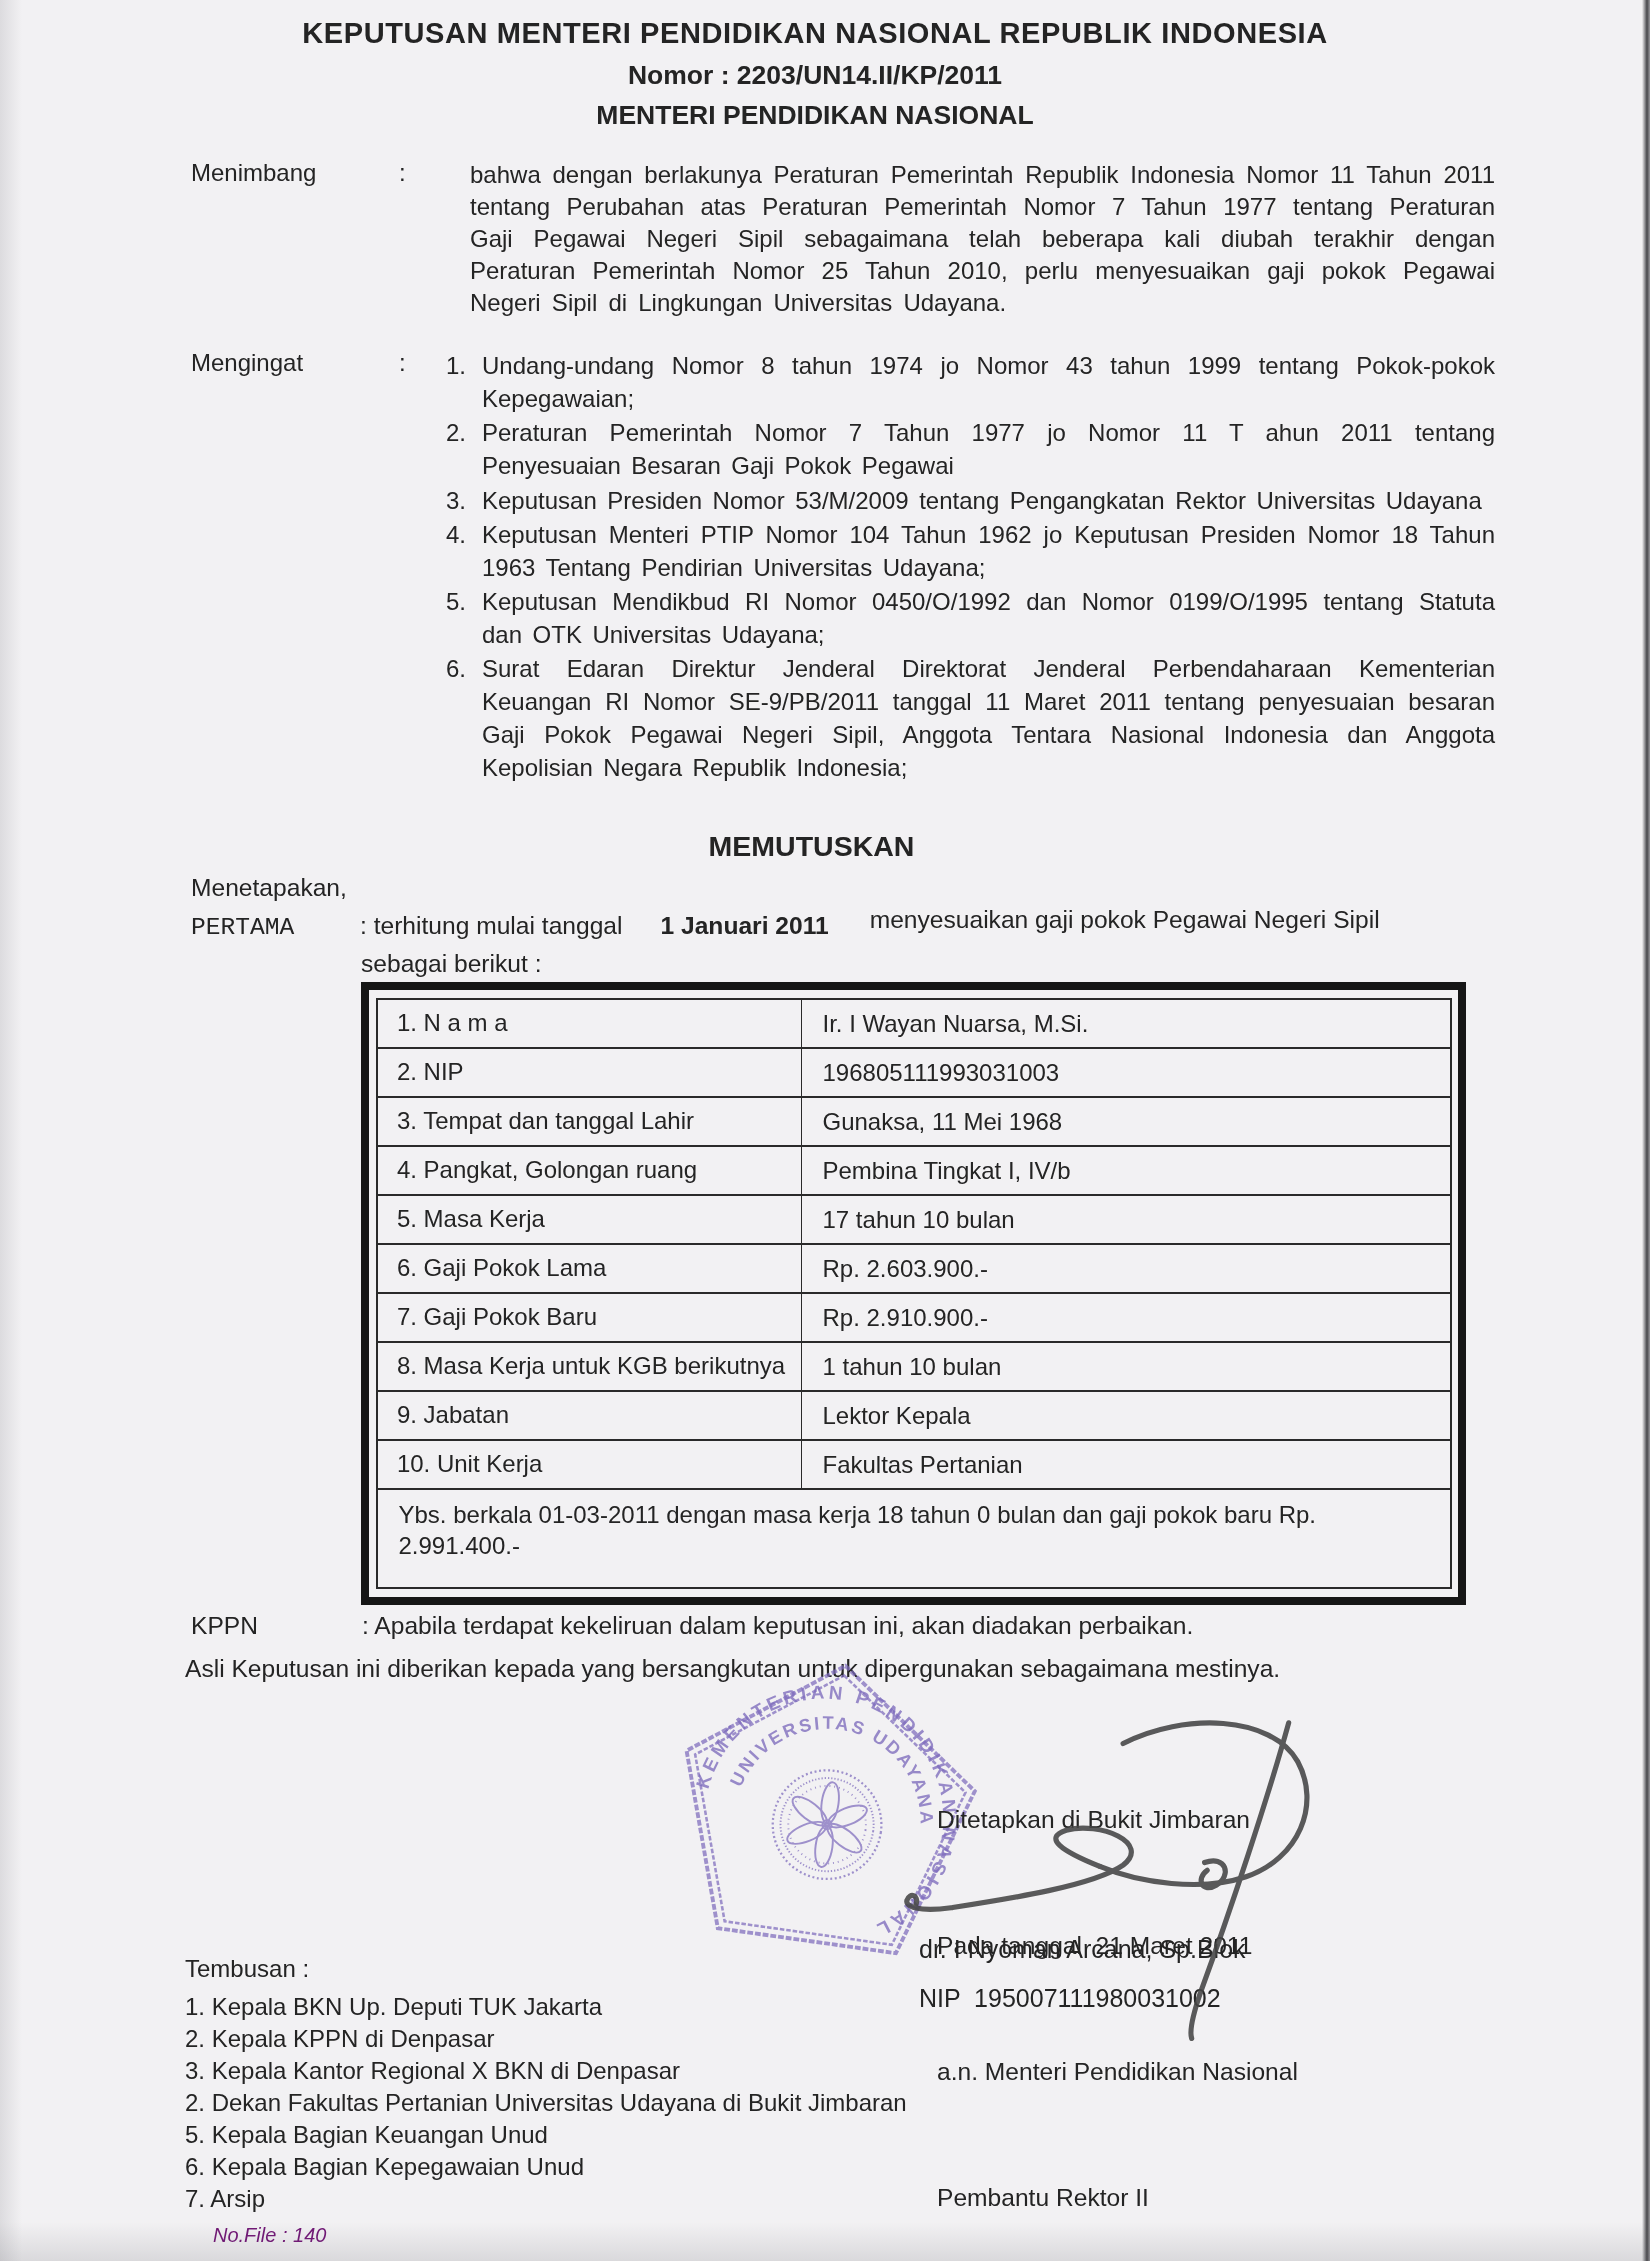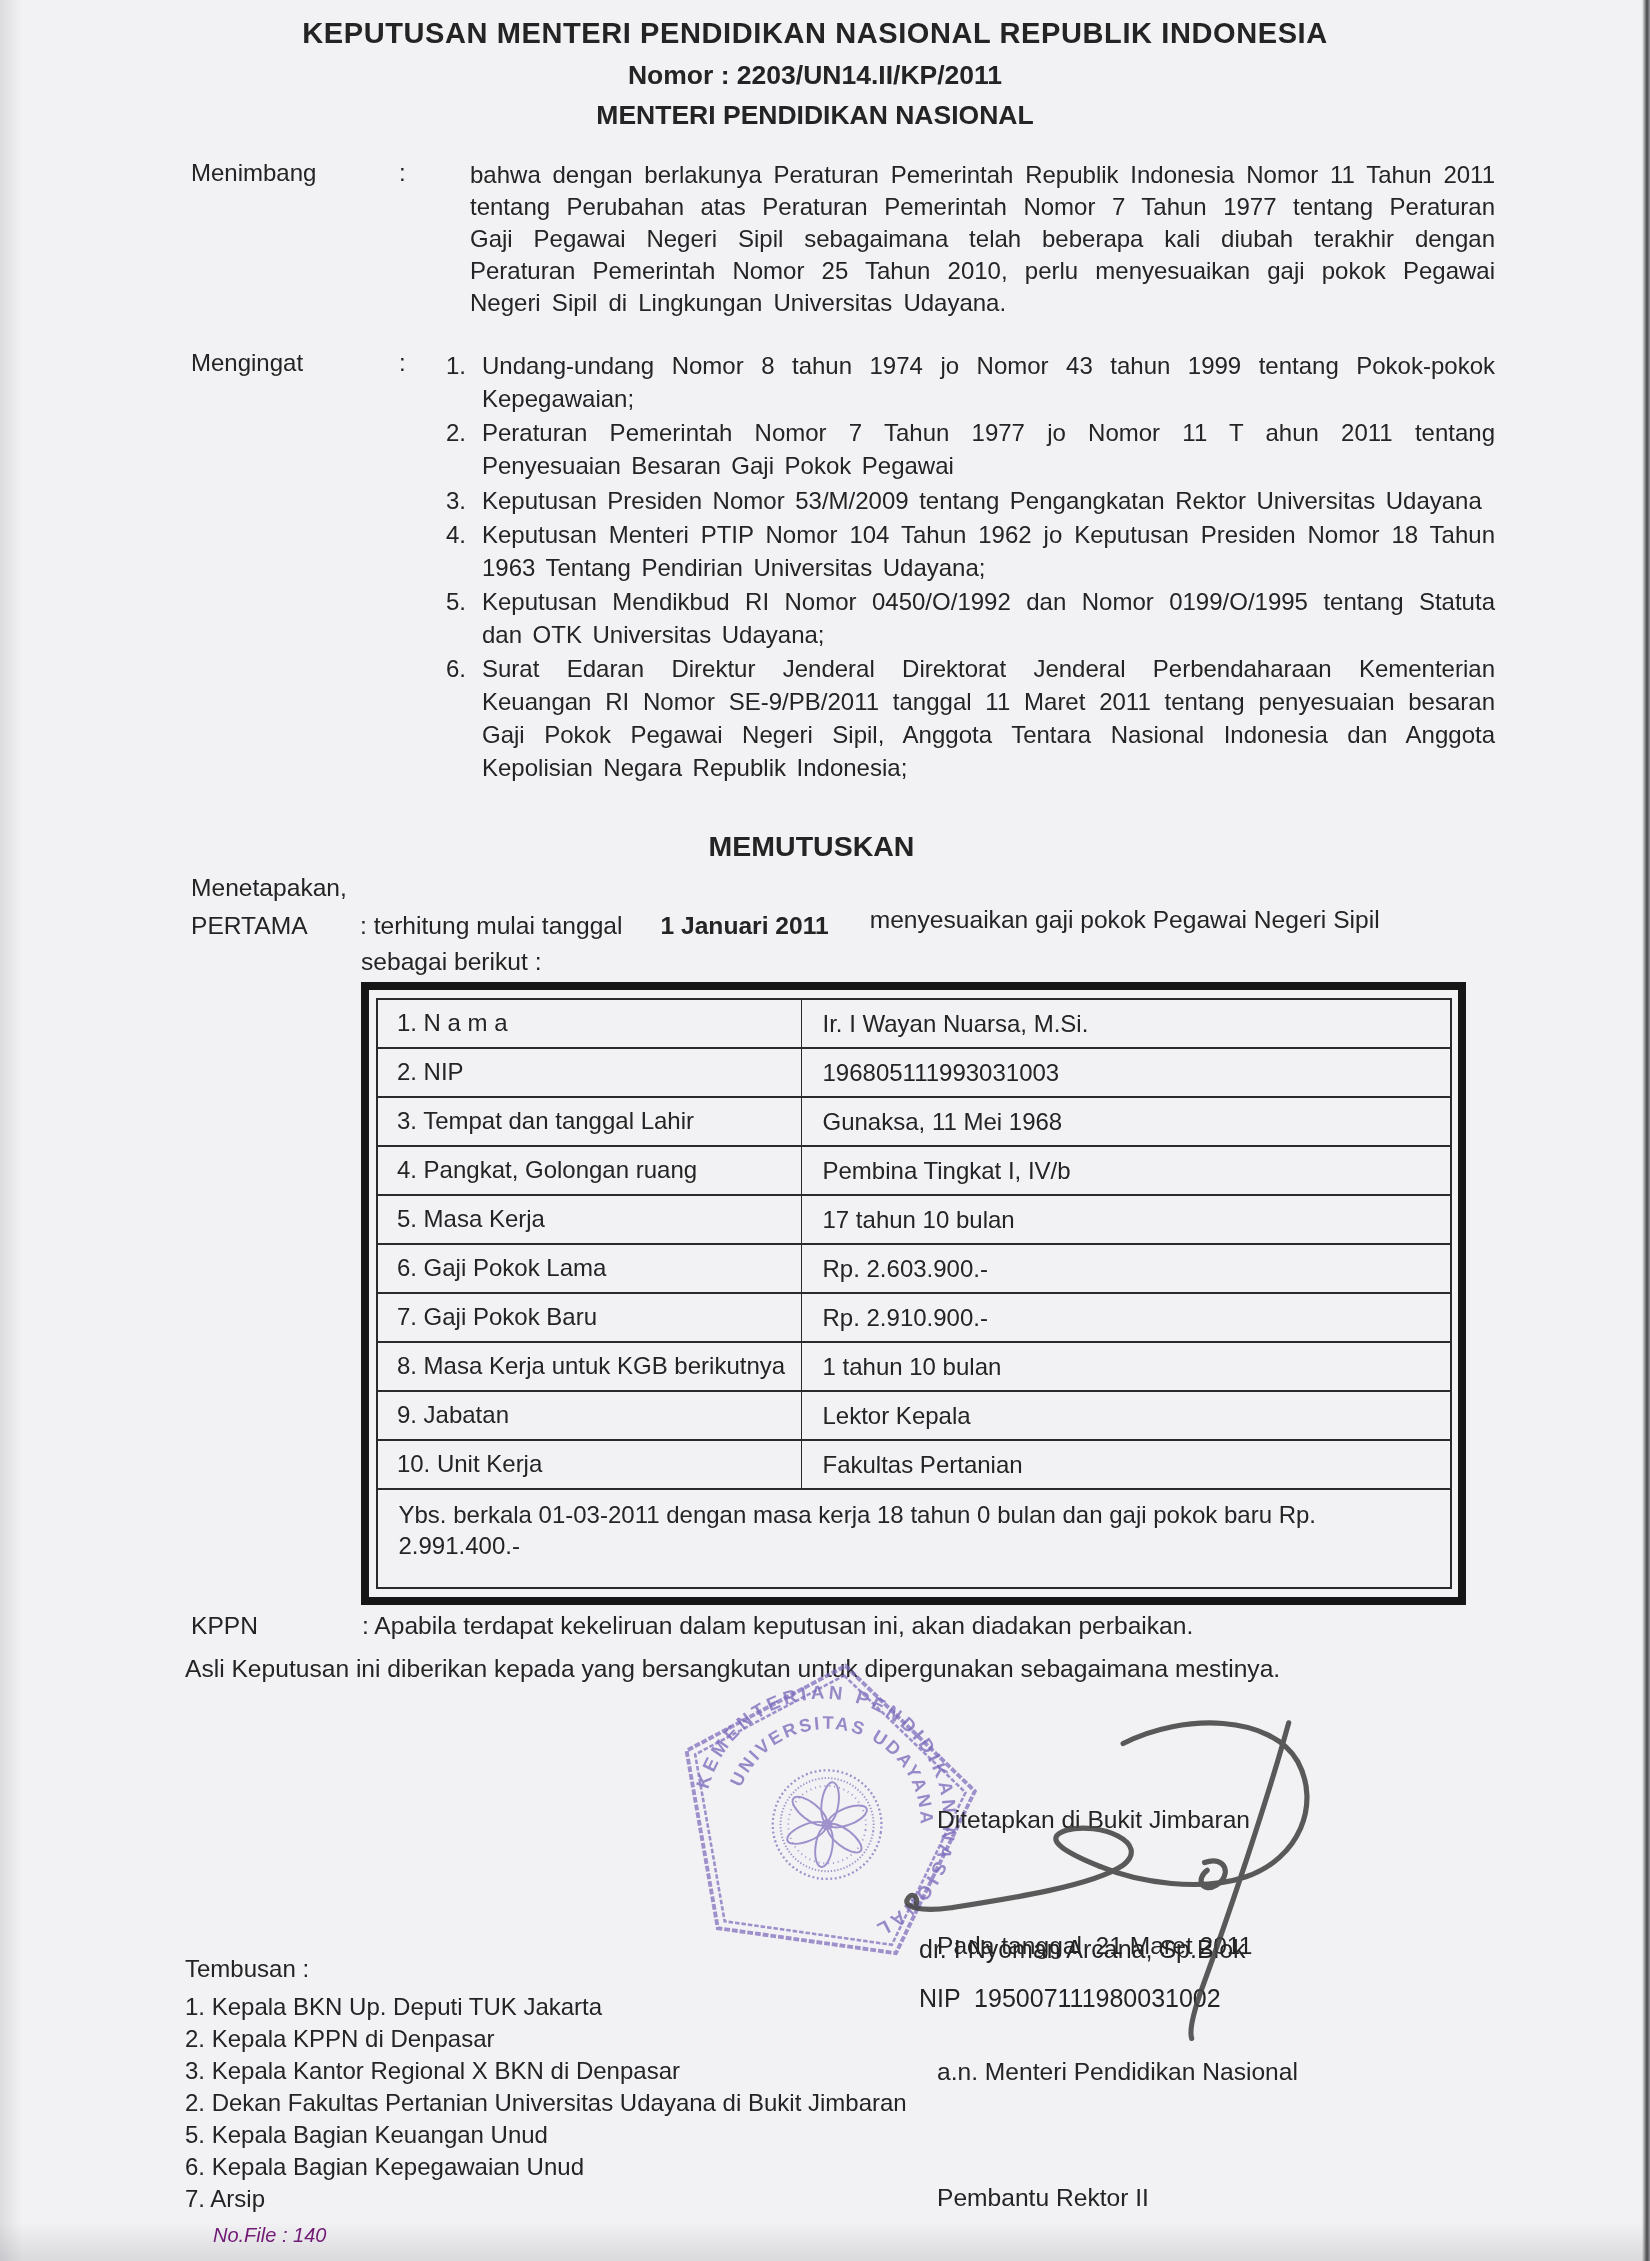--- a/index.html
+++ b/index.html
@@ -36,21 +36,21 @@
   .mengingat{top:349px;left:191px;width:1304px;justify-content:flex-end;}
   .m-item{display:flex;margin:0 0 1.3px 0;}
   .m-num{flex:0 0 36px;font-size:24px;line-height:33px;}
   .m-text{flex:1;font-size:24px;line-height:33px;text-align:justify;word-spacing:3.9px;}
 
   .memutuskan{top:830px;left:0;width:1623px;text-align:center;font-size:28.5px;font-weight:bold;}
   .menetapkan{top:874px;left:191px;font-size:24.6px;}
 
   .pertama{top:908px;left:191px;width:1319px;font-size:24.6px;line-height:36px;}
   .p-row1{display:flex;align-items:baseline;white-space:pre;}
-  .p-label{flex:0 0 169px;}
+  .p-label{flex:0 0 169px;font-family:Liberation Mono, monospace;}
   .p-date{font-weight:bold;margin-left:38px;}
   .p-tail{margin-left:41px;position:relative;top:-5.8px;}
   .p-row2{margin-left:170px;}
 
   .table-wrap{top:982px;left:361px;width:1105px;border:8.4px solid #161616;
     padding:7.8px 6.5px;box-sizing:border-box;background:transparent;}
   .dtable{border:2.6px solid #2a2a2a;}
   .trow{display:flex;border-bottom:2.6px solid #2a2a2a;min-height:47px;}
   .trow:last-child{border-bottom:none;}
   .trow.tall{min-height:97px;}

